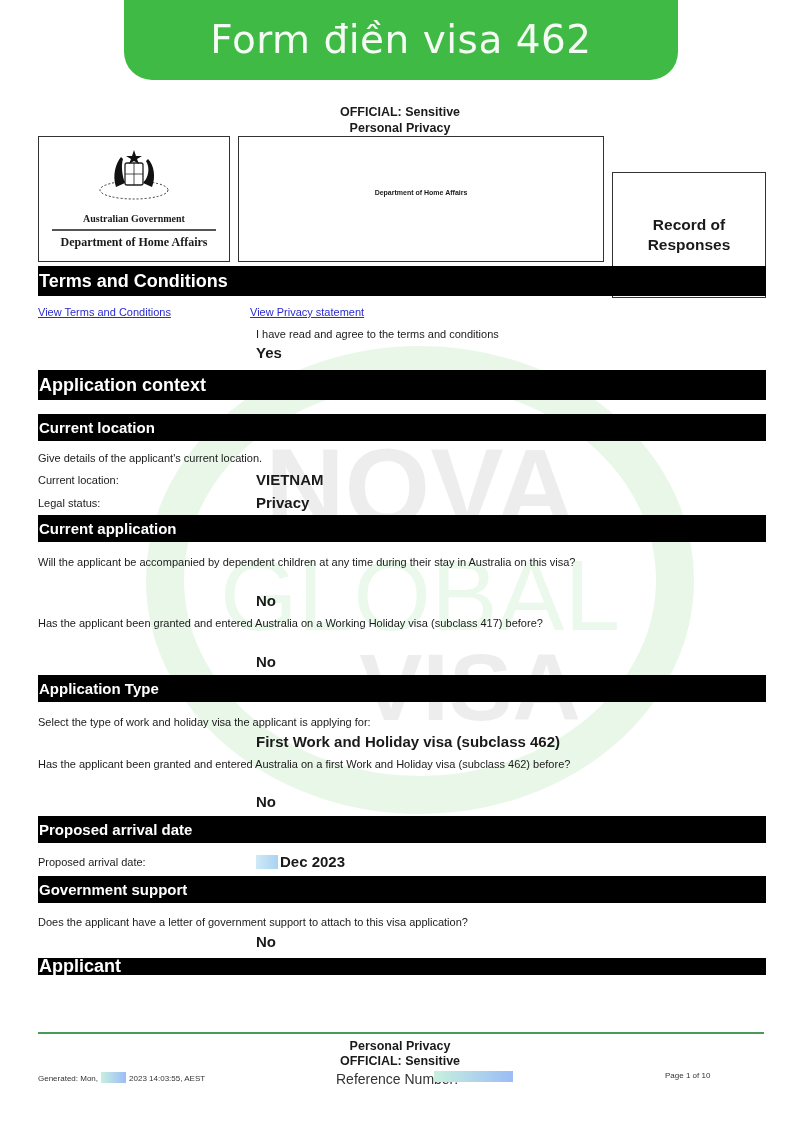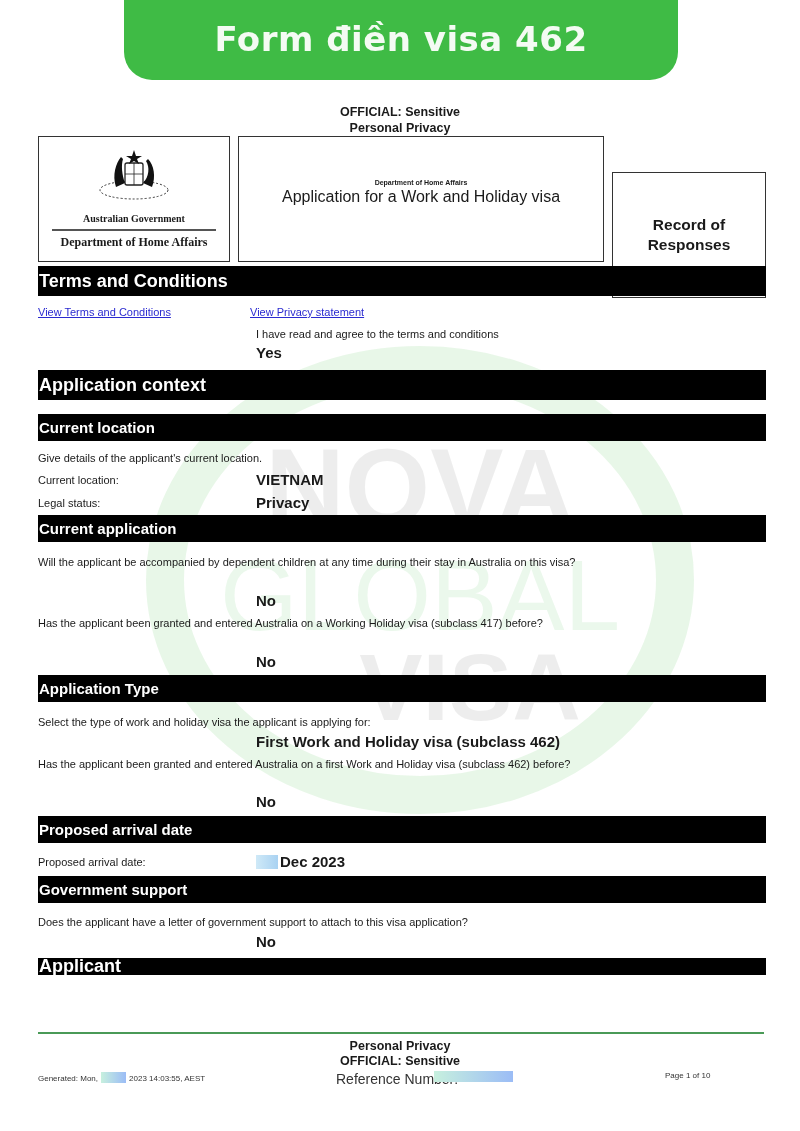--- a/index.html
+++ b/index.html
@@ -6,21 +6,21 @@
   body {
     width: 800px; height: 1131px; background: #ffffff; position: relative; overflow: hidden;
     font-family: "Liberation Sans", sans-serif; color: #1a1a1a;
   }
   .banner {
     position: absolute; left: 124px; top: 0; width: 554px; height: 80px;
     background: #3fbb45; border-radius: 0 0 28px 28px;
     display: flex; align-items: center; justify-content: center;
   }
   .banner-title {
-    color: #f4fbf3; font-family: "DejaVu Sans", sans-serif; font-weight: bold; font-size: 34px; letter-spacing: 0.5px;
+    color: #f4fbf3; font-family: "DejaVu Sans", sans-serif; font-weight: normal; font-size: 39px; letter-spacing: 0.5px;
     margin-top: -2px;
   }
   .watermark {
     position: absolute; left: 140px; top: 345px; width: 560px; height: 470px; pointer-events: none; z-index: 0;
   }
   .classification-top {
     position: absolute; top: 104px; left: 0; width: 800px; text-align: center;
     font-weight: bold; font-size: 12.5px; line-height: 16px;
   }
   .box { position: absolute; border: 1.5px solid #333; background: #fff; box-sizing: border-box; }
@@ -83,21 +83,20 @@
     <path d="M22 42 C18 30 22 18 27 12 L29 14 C27 20 28 30 31 38 Z" fill="#111"></path>
     <path d="M58 42 C62 32 60 20 54 14 L52 16 C56 22 55 32 49 38 Z" fill="#111"></path>
   </svg>
   <div class="gov-name">Australian Government</div>
   <div class="gov-rule"></div>
   <div class="gov-dept">Department of Home Affairs</div>
 </div>
 
 <div class="box box-title">
   <div class="dept-small">Department of Home Affairs</div>
-  <div class="app-title">Application for a Work and Holiday visa</div>
 </div>
 
 <div class="box box-record">
   <div class="record-text">
     <div>Record of</div>
     <div>Responses</div>
   </div>
 </div>
 
 <div class="content">

